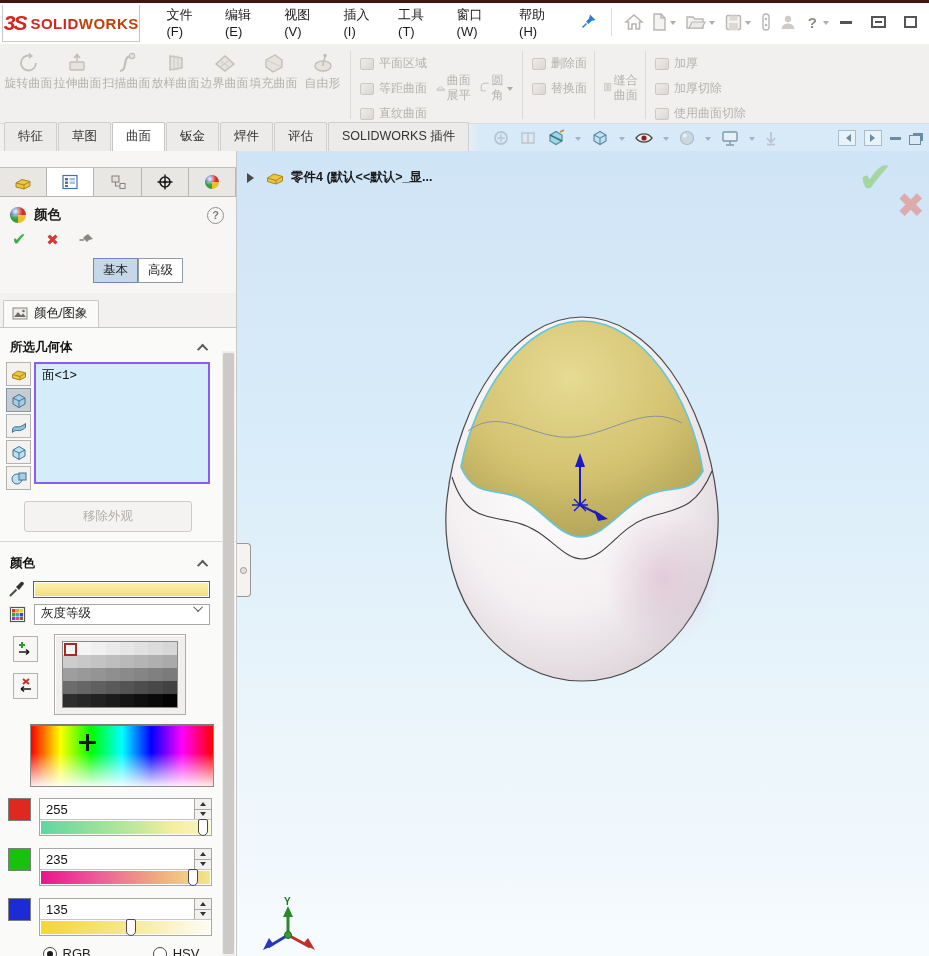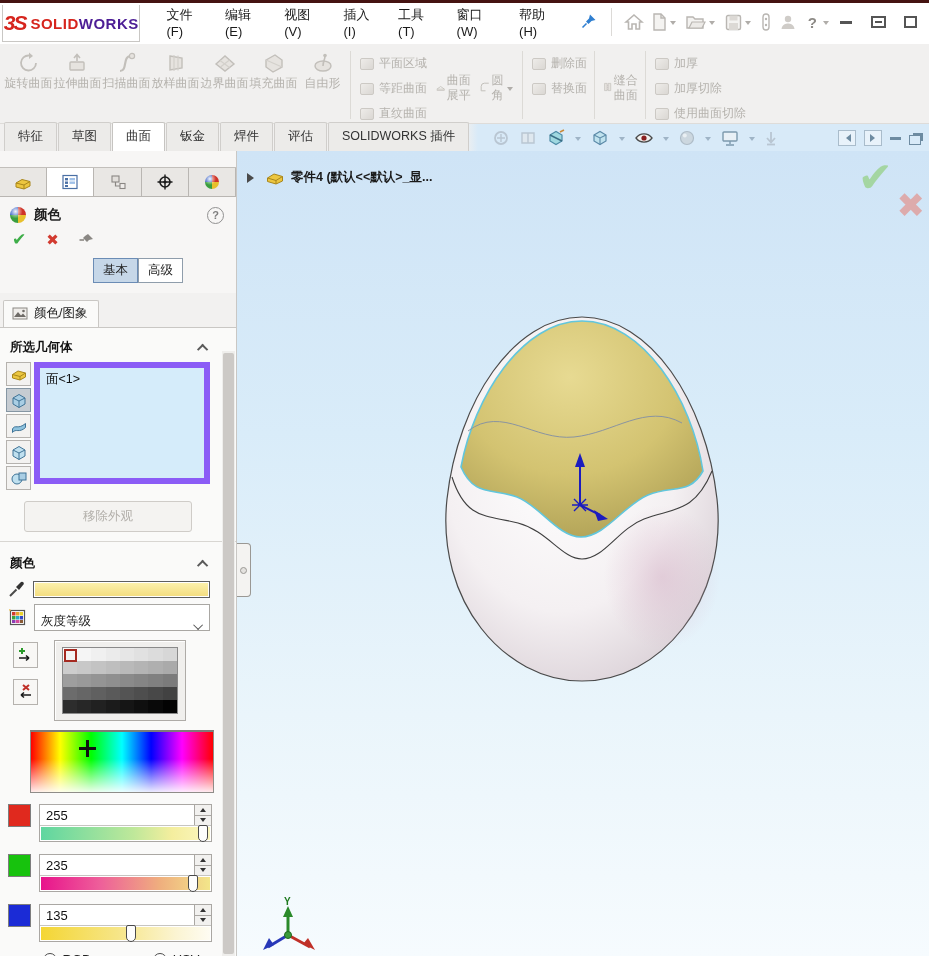--- a/index.html
+++ b/index.html
@@ -9,21 +9,21 @@
     font-size: 12px; color: #222; background: #fff; position: relative;
   }
 
   
   .titlebar { height: 44px; display: flex; align-items: center; position: relative; background:#fff; }
   .titlebar::before { content:""; position:absolute; top:0; left:0; right:0; height:3px; background:#451311; }
   .logo { width:148px; height:37px; margin-left:2px; margin-top:3px; border:1px solid #c9c7c4; border-top:none;
           display:flex; align-items:center; justify-content:center; gap:5px; background:#fff; }
   .logo-mark { color:#d6251d; font-size:21px; font-weight:bold; font-style:italic; letter-spacing:-2px; }
   .logo-bold { color:#d6251d; font-size:15px; font-weight:bold; letter-spacing:.5px; }
-  .logo-light { color:#4c1d95; font-size:15px; font-weight:bold; letter-spacing:.5px; }
+  .logo-light { color:#c2410c; font-size:15px; font-weight:bold; letter-spacing:.5px; }
   .menus { display:flex; margin-left:16px; }
   .menu-item { padding:8px 10px; font-size:13px; color:#1a1a1a; cursor:default; }
   .pinbtn { margin-left:8px; padding:4px; }
   .qsep { width:1px; height:28px; background:#dcdad7; margin:0 10px; }
   .quickbar { display:flex; align-items:center; gap:4px; }
   .qbtn { display:flex; align-items:center; padding:3px 2px; }
   .caret { width:0; height:0; border:3px solid transparent; border-top:4px solid #b0ada9; margin:4px 2px 0 3px; }
   .help-glyph { font-size:15px; font-weight:bold; color:#8d8a86; padding:0 3px; }
   .winctrl { margin-left:auto; display:flex; align-items:center; gap:6px; padding-right:6px; }
   .wbtn { width:26px; height:20px; display:flex; align-items:center; justify-content:center; }
@@ -91,29 +91,29 @@
              padding:4px 11px 5px 8px; font-size:12.5px; border-radius:2px 2px 0 0; }
   .pm-body { background:#fafaf9; }
 
   .sec-head { display:flex; align-items:center; font-weight:bold; font-size:12.5px; padding:11px 28px 6px 10px; color:#111; }
   .chev { margin-left:auto; width:8px; height:8px; border-left:2px solid #5a5a5a; border-top:2px solid #5a5a5a;
           transform:rotate(45deg) translateY(2px); }
   .selgeo { display:flex; padding:0 26px 0 6px; gap:3px; }
   .filter-col { display:flex; flex-direction:column; gap:2px; }
   .fbtn { width:25px; height:24px; border:1px solid #b5b2ae; background:#f3f2f0; display:flex; align-items:center; justify-content:center; }
   .fbtn.pressed { background:#c6ccd2; border-color:#8596a3; }
-  .sel-list { flex:1; height:122px; background:#d5ecfa; border:6px solid #8b5cf6; padding:3px 6px; font-size:12.5px; color:#111; }
+  .sel-list { flex:1; height:122px; background:#d5ecfa; border:2px solid #8b5cf6; padding:3px 6px; font-size:12.5px; color:#111;font-family:Liberation Mono, monospace; }
   .remove-btn { display:block; margin:11px auto 9px 24px; width:168px; padding:6px 0; text-align:center; color:#b3b0ab;
                 background:#f4f3f1; border:1px solid #cfccc8; border-radius:3px; font-size:12.5px; }
   .divider { border:none; border-top:1px solid #d8d6d2; margin:2px 0; }
 
   .row-ic { display:flex; align-items:center; padding:2px 26px 4px 8px; gap:7px; }
   .swatch-bar { flex:1; height:17px; border:1px solid #5f5f5f; box-shadow:0 0 0 1px #fff inset;
                 background:linear-gradient(#fdf2ae,#f3dc7d); }
-  .palette-select { flex:1; height:27px; background:#fff; border:1px solid #a9a7a3; display:flex; align-items:flex-end;
+  .palette-select { flex:1; height:21px; background:#fff; border:1px solid #a9a7a3; display:flex; align-items:flex-start;
                     padding:0 6px; font-size:12.5px; }
   .dd-chev { margin-left:auto; width:7px; height:7px; border-left:1.5px solid #555; border-bottom:1.5px solid #555;
              transform:rotate(-45deg) translateY(-2px); }
 
   .gray-area { display:flex; padding:5px 50px 2px 13px; gap:16px; }
   .mini-col { display:flex; flex-direction:column; gap:11px; padding-top:2px; }
   .mini-btn { width:25px; height:26px; border:1px solid #b5b2ae; background:#f8f7f5; display:flex; align-items:center; justify-content:center; }
   .gray-panel { flex:1; border:1px solid #aeaba7; background:#f0efed; padding:6px 7px; box-shadow:1px 1px 0 #fff inset; }
   .gray-grid { border:1px solid #8a8a8a; position:relative; background:#fff; }
   .gray-row { height:13px; }

